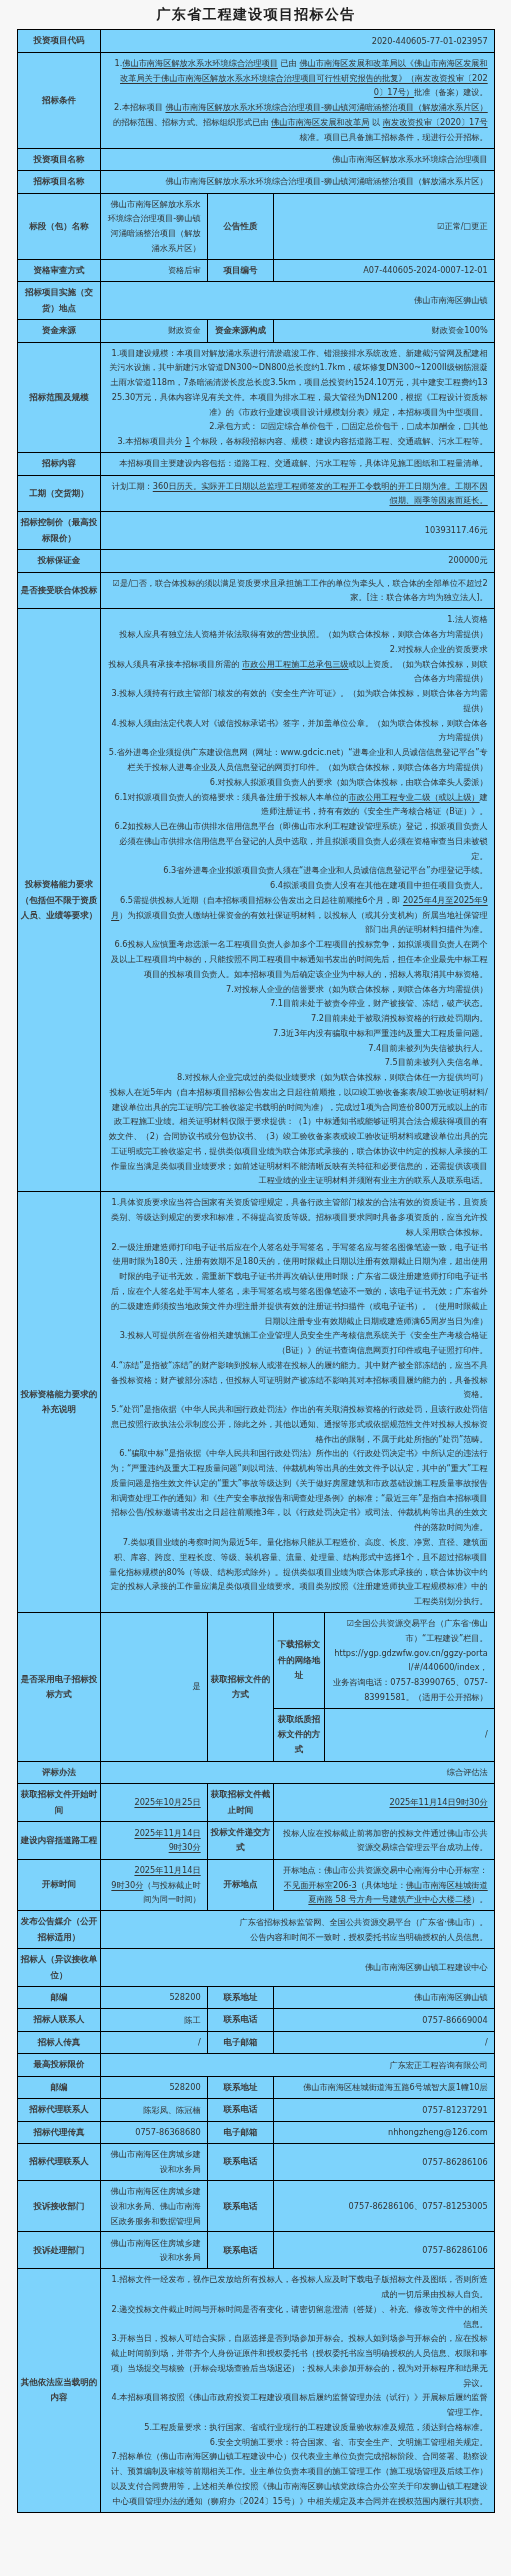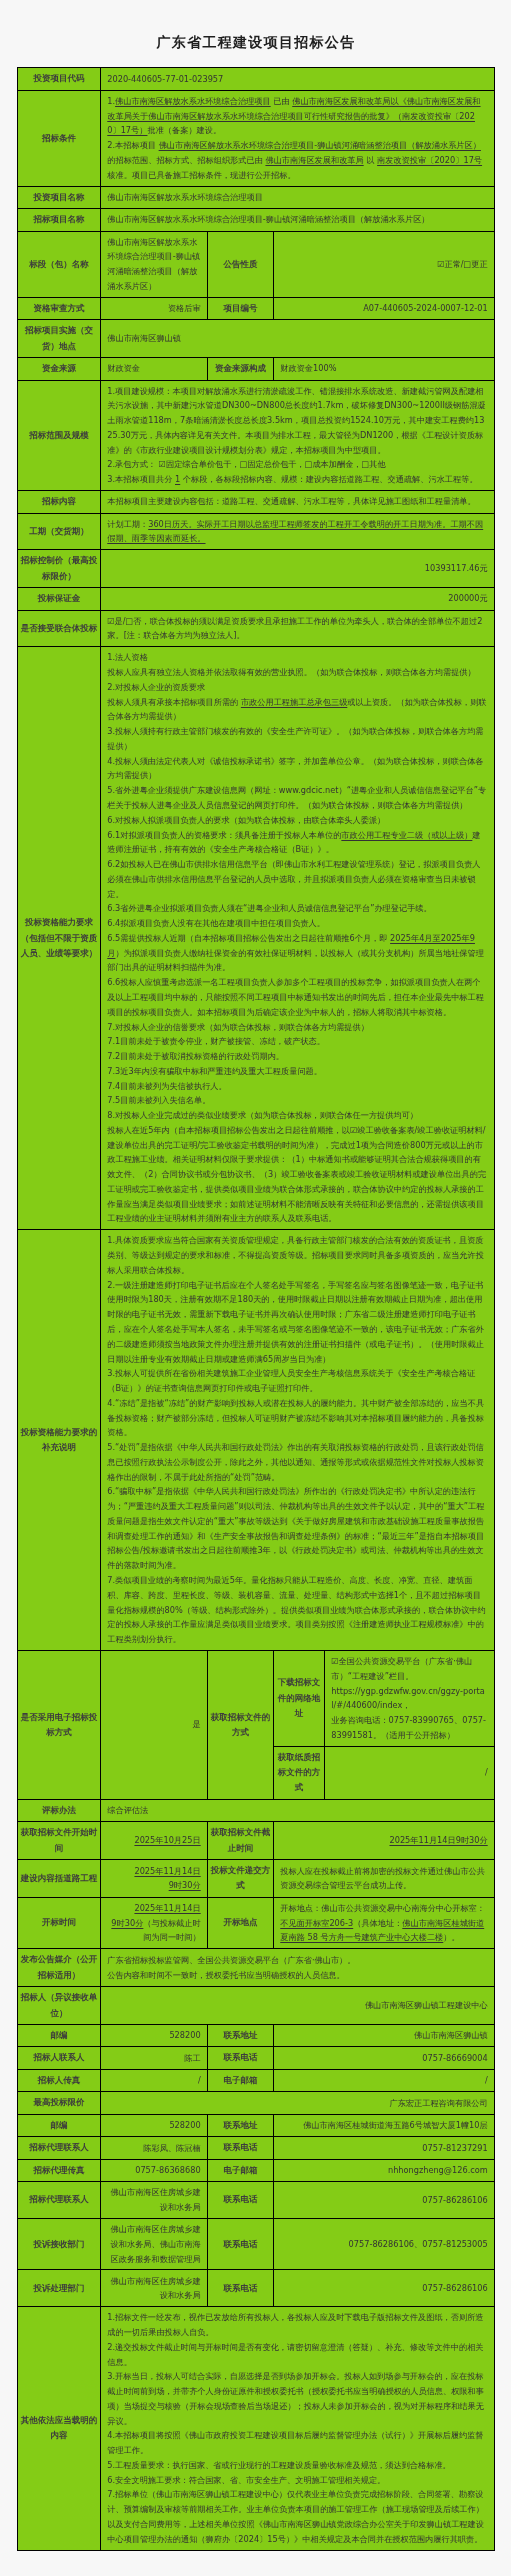--- a/index.html
+++ b/index.html
@@ -9,46 +9,45 @@
     font-family:"DejaVu Sans","Liberation Sans",sans-serif;
     color:#333;
   }
   .page-title{
     text-align:center;
     font-size:14px;
     font-weight:bold;
     color:#1f1f1f;
     padding:6.3px 0 5px;
     letter-spacing:1.3px;
-    margin-top:28px;
   }
   table.announce{
     width:477px;
-    margin:10px auto 25px;
+    margin:0 auto 25px;
     border-collapse:collapse;
     table-layout:fixed;
-    background:#84cc16;
+    background:#7dd3fc;
     border:1.3px solid #000;
   }
   td{
     border:0.6px solid #000;
     font-size:8.2px;
     line-height:1.8;
     vertical-align:middle;
     word-break:break-all;
     padding:3.1px 6.3px;
   }
   td.lbl{
     text-align:center;
     font-weight:bold;
     font-size:8.5px;
     color:#3d3d3d;
     padding:3.1px 2.5px;
   }
-  td.val{ text-align:left; color:#333; }
+  td.val{ text-align:right; color:#333; }
   td.c{ text-align:right; }
   .ln{ margin:0; }
   .u{ text-decoration:underline; text-underline-offset:1.9px; }
 </style>
 </head>
 <body>
 
 <div class="page-title">广东省工程建设项目招标公告</div>
 
 <table class="announce">

